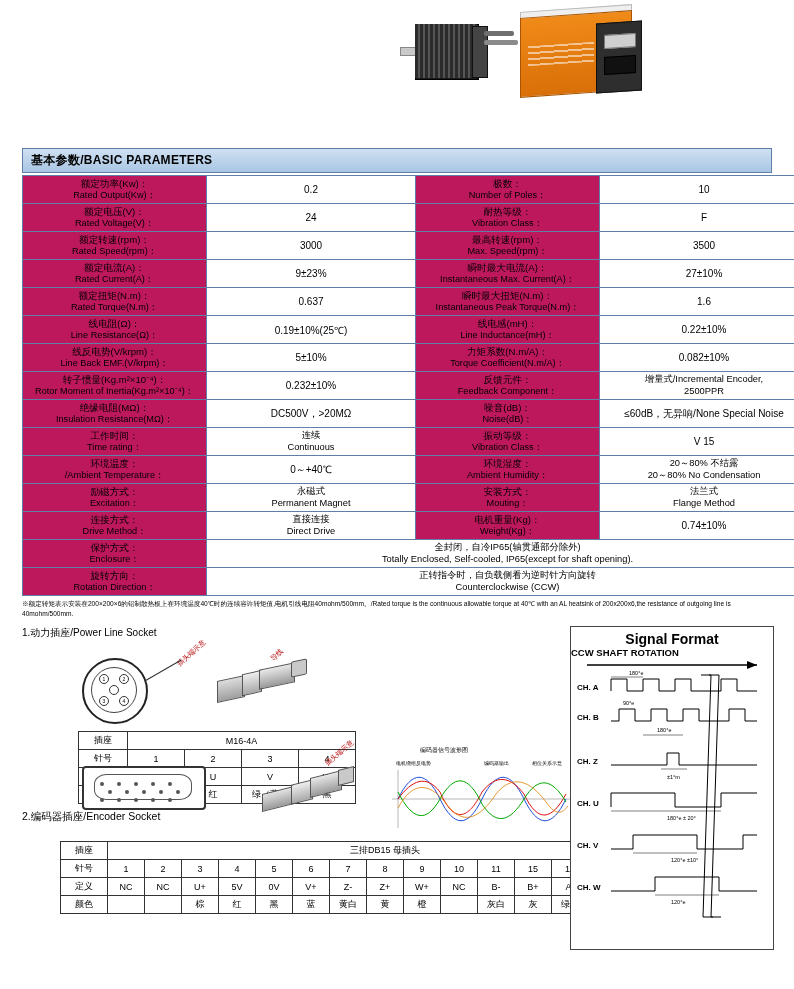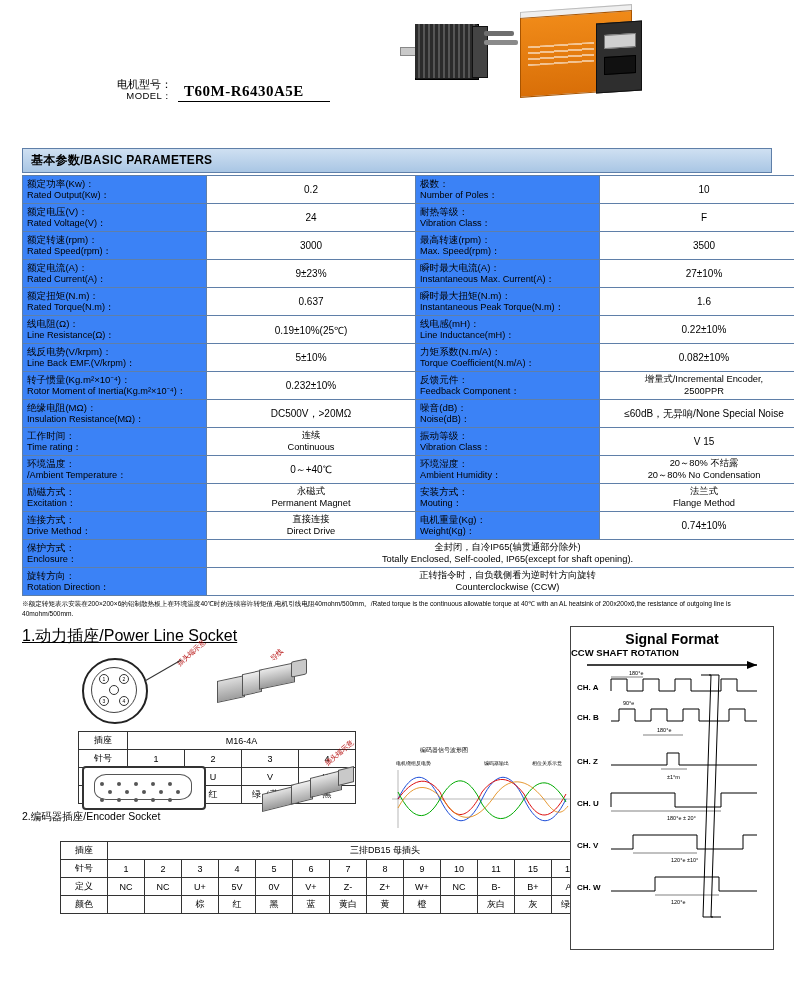--- a/index.html
+++ b/index.html
@@ -48,32 +48,32 @@
     background:linear-gradient(180deg,#cfe0f2,#a9c6e4);
     font-size:12px;font-weight:bold;padding:3px 8px;letter-spacing:.3px;
   }
 
   
   table.params{
     margin:2px 22px 0 22px;border-collapse:collapse;width:750px;
     font-size:9.5px;table-layout:fixed;
   }
   table.params td{border:1px solid #5f7fa8;padding:1px 4px;vertical-align:middle;height:25px;}
-  td.lbl{background:#3b82f6;width:175px;line-height:1.18;}
+  td.lbl{background:#be185d;width:175px;line-height:1.18;text-align:center;}
   td.lbl .cn{display:block;font-size:9.6px;}
   td.lbl .en{display:block;font-size:9.2px;}
   td.val{text-align:center;width:200px;font-size:10px;}
   td.val2{text-align:center;font-size:9.3px;line-height:1.2;}
   .note{
     margin:3px 22px 0 22px;width:750px;font-size:6.6px;line-height:1.45;color:#000;
   }
 
   
   .conn-wrap{position:relative;margin:8px 22px 0 22px;width:750px;height:330px;}
-  .sub-title{font-size:16px;margin:6px 0 4px 0;text-decoration:underline;}
+  .sub-title{font-size:10px;margin:6px 0 4px 0;}
   .sub-title2{font-size:10.5px;margin:6px 0 4px 0;}
 
   
   .socket-circle{
     position:absolute;left:60px;top:32px;width:62px;height:62px;border-radius:50%;
     border:2px solid #222;background:#fff;
   }
   .socket-inner{position:absolute;left:69px;top:41px;width:44px;height:44px;border-radius:50%;border:1px solid #444;}
   .pin{position:absolute;width:8px;height:8px;border-radius:50%;border:1px solid #333;background:#fff;font-size:5px;text-align:center;line-height:8px;}
   .lead{position:absolute;border-top:1px solid #333;}
@@ -120,27 +120,20 @@
   .sig-title{text-align:center;font-size:14px;font-weight:bold;margin-top:4px;}
   .sig-title2{text-align:left;font-size:9.5px;font-weight:bold;}
 </style>
 </head>
 <body>
 
 <div class="page">
 
   <div class="header">
     <div class="model-block">
-      <div class="model-row">
-        <div class="model-label">
-          <span class="cn">电机型号：</span>
-          <span class="en">MODEL：</span>
-        </div>
-        <div class="model-value">T60M-R6430A5E</div>
-      </div>
     </div>
 
     <div class="photo">
       <div class="motor-shaft"></div>
       <div class="motor-body"></div>
       <div class="motor-fins"></div>
       <div class="motor-front"></div>
       <div class="motor-cable"></div>
       <div class="motor-cable2"></div>
       <div class="drive-top"></div>

